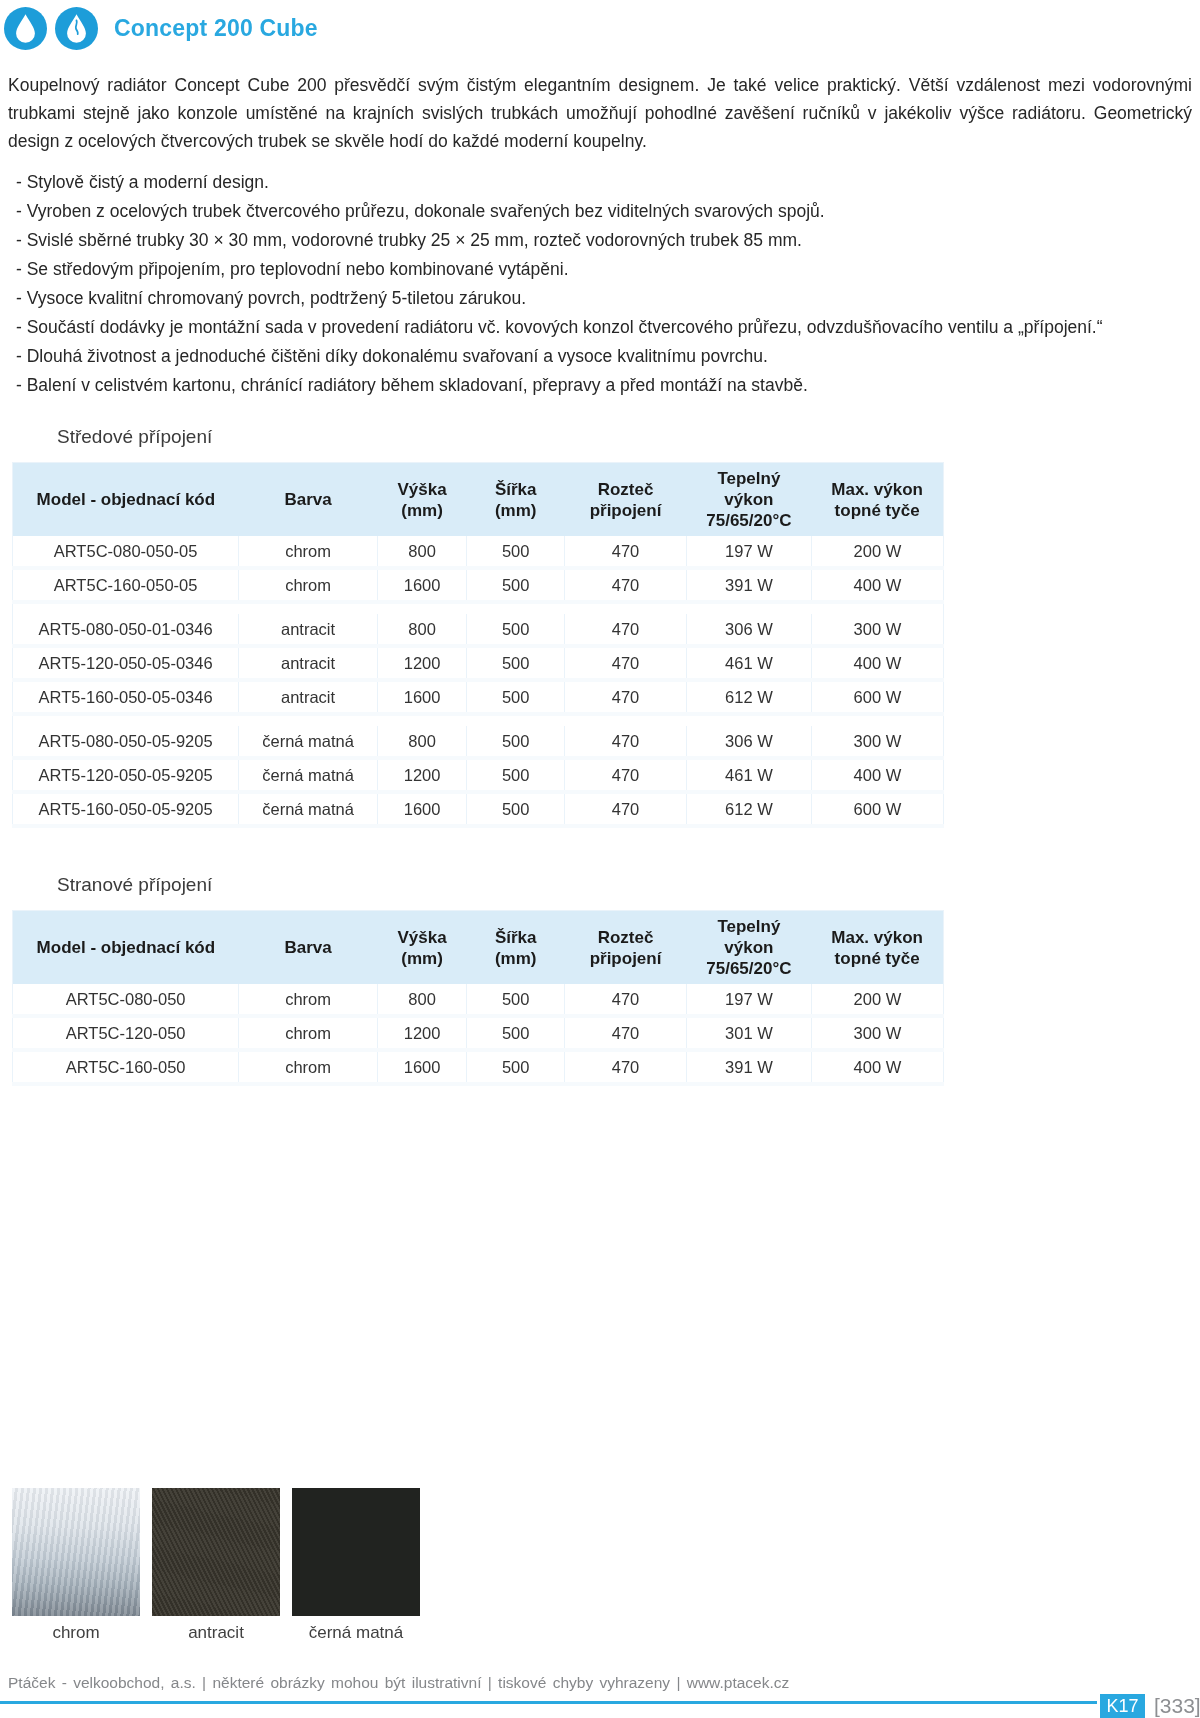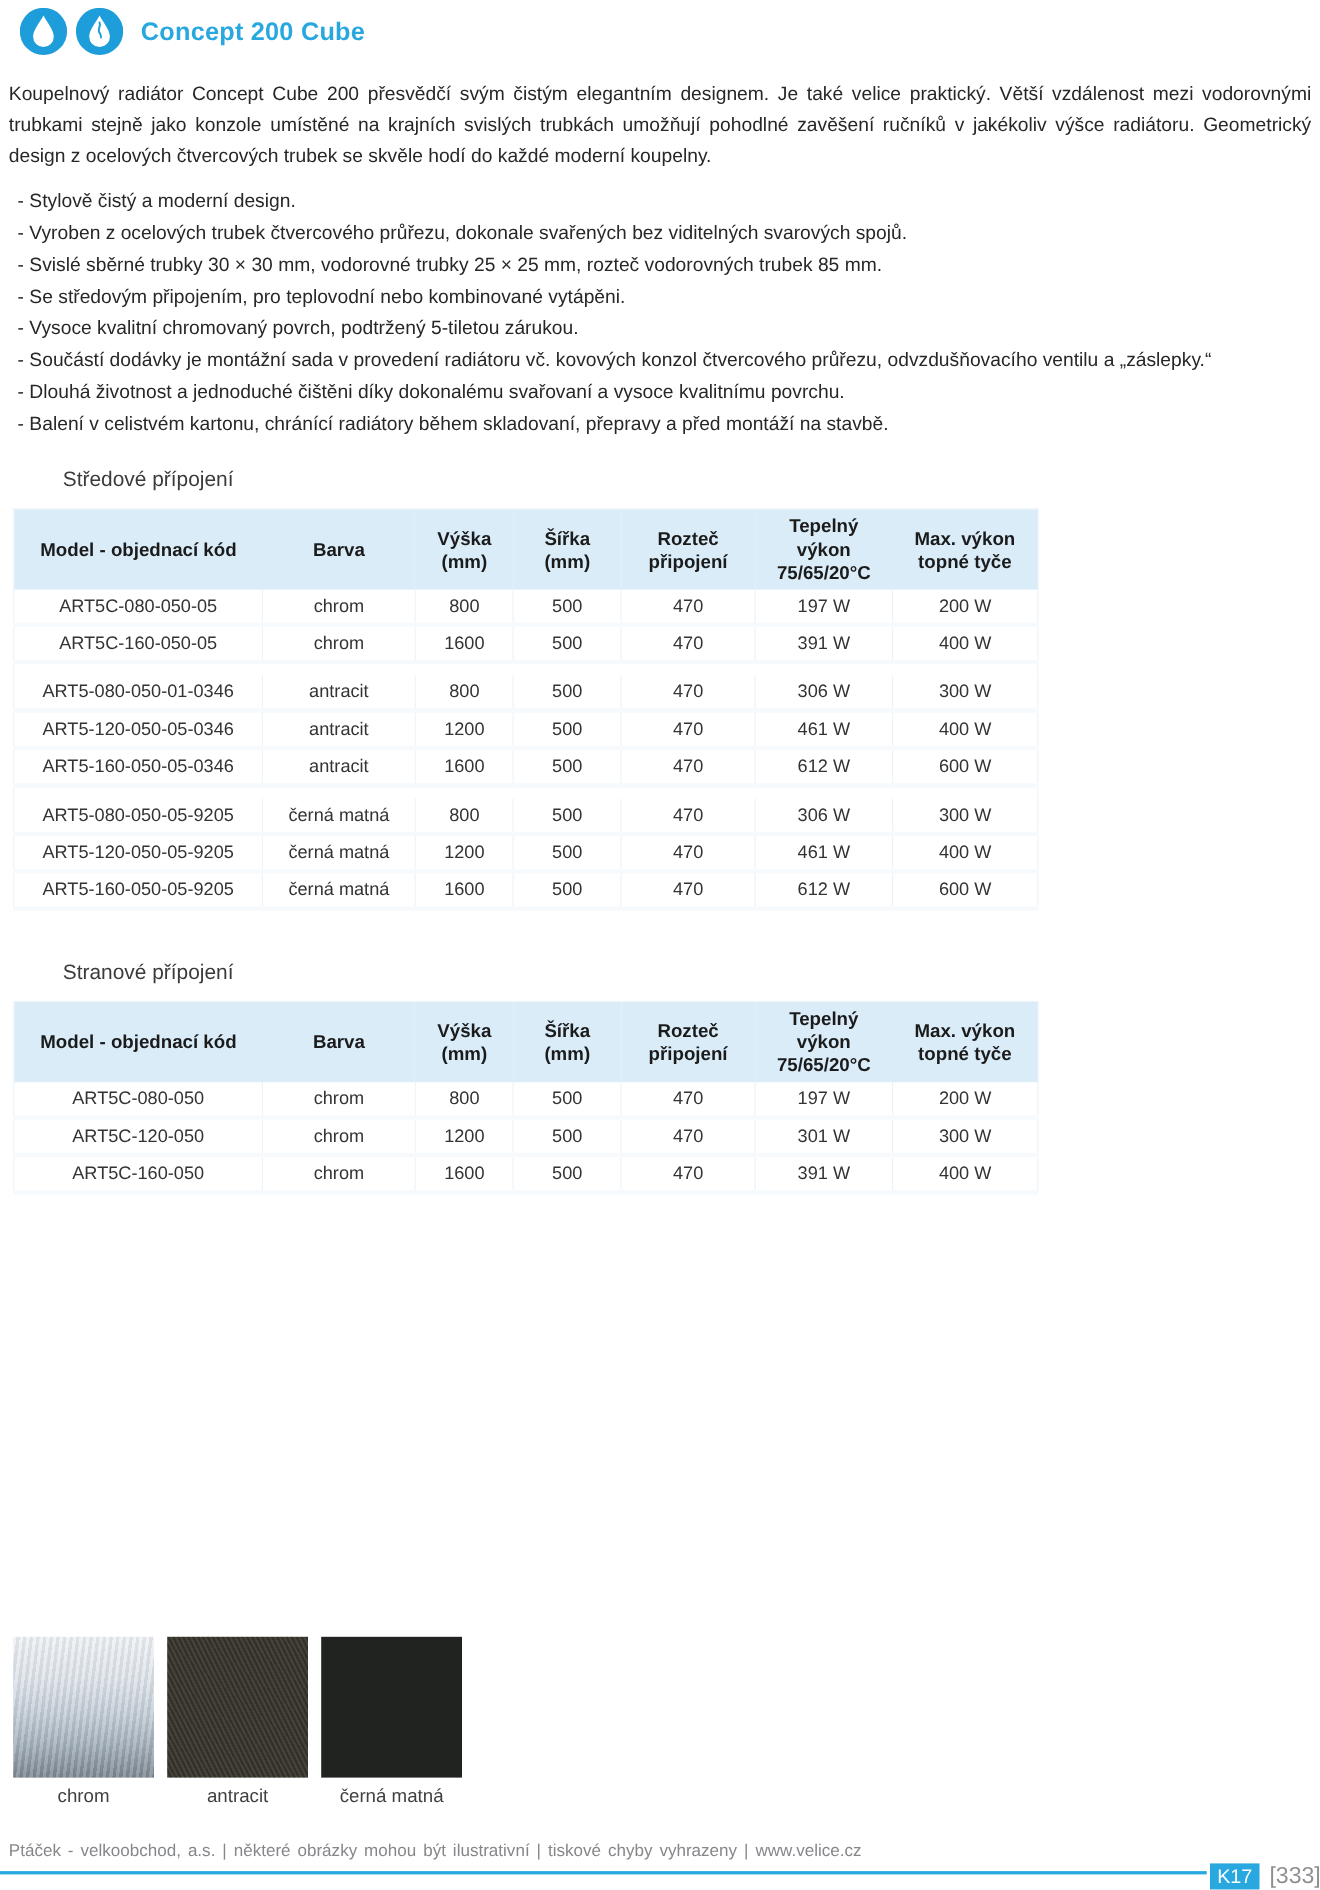--- a/index.html
+++ b/index.html
@@ -1,21 +1,21 @@
 <!DOCTYPE html>
 <html lang="cs"><head>
 <meta charset="utf-8">
 <style>
   html,body{margin:0;padding:0;background:#ffffff;}
   .page{
     position:relative;width:1200px;height:1718px;background:#ffffff;overflow:hidden;
     font-family:"Liberation Sans","DejaVu Sans",sans-serif;color:#262626;
   }
   
-  .brand{display:flex;align-items:center;padding:5px 0 0 18px;height:46px;}
+  .brand{display:flex;align-items:center;padding:5px 0 0 4px;height:46px;}
   .brand .logos{display:flex;gap:8px;}
   .brand svg{display:block;}
   .brand h1{
     margin:0 0 0 16px;font-size:23px;font-weight:700;color:#29a8e0;letter-spacing:.2px;
   }
   
   .intro{
     margin:20px 8px 0 8px;font-size:17.5px;line-height:28px;text-align:justify;color:#272727;
   }
   .bullets{margin:13px 8px 0 8px;}
@@ -100,21 +100,21 @@
   </header>
 
   <p class="intro">Koupelnový radiátor Concept Cube 200 přesvědčí svým čistým elegantním designem. Je také velice praktický. Větší vzdálenost mezi vodorovnými trubkami stejně jako konzole umístěné na krajních svislých trubkách umožňují pohodlné zavěšení ručníků v jakékoliv výšce radiátoru. Geometrický design z ocelových čtvercových trubek se skvěle hodí do každé moderní koupelny.</p>
 
   <div class="bullets">
       <div class="bullet">- Stylově čistý a moderní design.</div>
       <div class="bullet">- Vyroben z ocelových trubek čtvercového průřezu, dokonale svařených bez viditelných svarových spojů.</div>
       <div class="bullet">- Svislé sběrné trubky 30 × 30 mm, vodorovné trubky 25 × 25 mm, rozteč vodorovných trubek 85 mm.</div>
       <div class="bullet">- Se středovým připojením, pro teplovodní nebo kombinované vytápěni.</div>
       <div class="bullet">- Vysoce kvalitní chromovaný povrch, podtržený 5-tiletou zárukou.</div>
-      <div class="bullet">- Součástí dodávky je montážní sada v provedení radiátoru vč. kovových konzol čtvercového průřezu, odvzdušňovacího ventilu a „záslepky.“</div>
+      <div class="bullet">- Součástí dodávky je montážní sada v provedení radiátoru vč. kovových konzol čtvercového průřezu, odvzdušňovacího ventilu a „přípojení.“</div>
       <div class="bullet">- Dlouhá životnost a jednoduché čištěni díky dokonalému svařovaní a vysoce kvalitnímu povrchu.</div>
       <div class="bullet">- Balení v celistvém kartonu, chránící radiátory během skladovaní, přepravy a před montáží na stavbě.</div>
     </div>
 
   <section class="section-central">
     <h2 class="section-title">Středové přípojení</h2>
     <table class="spec">
         <colgroup>
           <col class="c1">
           <col class="c2">
@@ -296,19 +296,19 @@
         <div class="chip chip-antracit"></div>
         <figcaption>antracit</figcaption>
       </figure>
       <figure class="swatch">
         <div class="chip chip-cerna"></div>
         <figcaption>černá matná</figcaption>
       </figure>
     </div>
 
   <footer>
-    <div class="foot-text">Ptáček - velkoobchod, a.s.  |  některé obrázky mohou být ilustrativní  |  tiskové chyby vyhrazeny  |  www.velice.cz</div>
+    <div class="foot-text">Ptáček - velkoobchod, a.s.  |  některé obrázky mohou být ilustrativní  |  tiskové chyby vyhrazeny  |  www.ptacek.cz</div>
     <div class="foot-rule"></div>
     <div class="page-code">K17</div>
     <div class="page-num">[333]</div>
   </footer>
 
 </div>
 
 </body></html>

